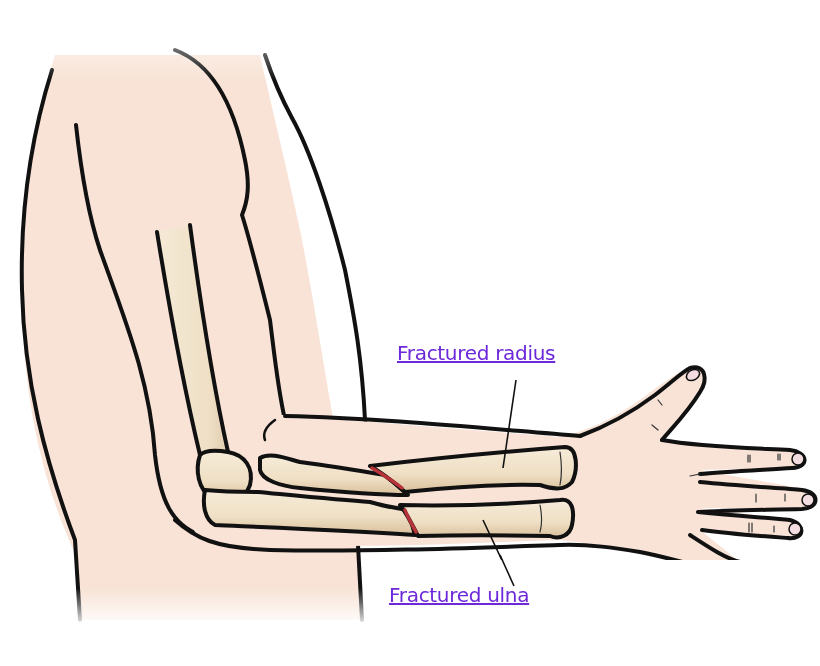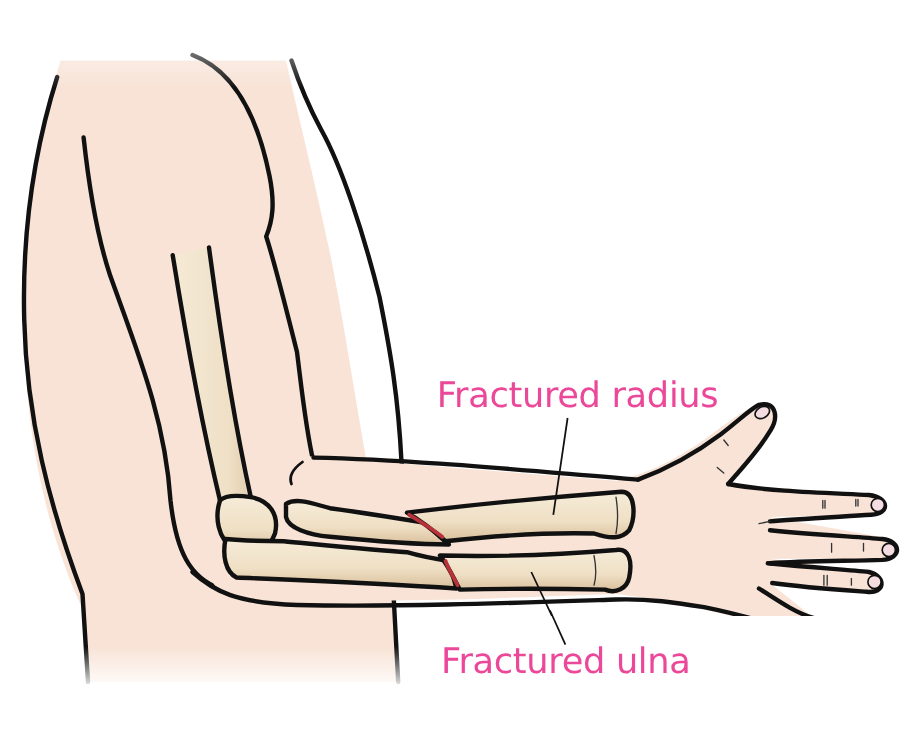--- a/index.html
+++ b/index.html
@@ -1,25 +1,26 @@
 <!DOCTYPE html>
 <html><head>
 <meta charset="utf-8">
 <style>
   html, body { margin: 0; padding: 0; background: #ffffff; }
   #canvas { position: relative; width: 820px; height: 666px; overflow: hidden; background: #ffffff; }
   svg { position: absolute; left: 0; top: 0; }
   .label {
     position: absolute;
     font-family: "DejaVu Sans", "Liberation Sans", sans-serif;
-    font-size: 32px;
-    color: #ec4899;
+    font-size: 20px;
+    color: #6d28d9;
     letter-spacing: -0.3px;
     white-space: nowrap;
     line-height: 1;
+    text-decoration: underline;
   }
   .outline { fill: none; stroke: #111; stroke-width: 4; stroke-linecap: round; stroke-linejoin: round; }
   .thin { fill: none; stroke: #111; stroke-width: 2.5; stroke-linecap: round; stroke-linejoin: round; }
   .hair { fill: none; stroke: #333; stroke-width: 1.2; stroke-linecap: round; }
   .bone { stroke: #111; stroke-width: 4; stroke-linejoin: round; }
   .fracture { fill: none; stroke: #b8323a; stroke-width: 3.5; stroke-linecap: round; }
   .leader { fill: none; stroke: #111; stroke-width: 1.6; }
 </style>
 </head>
 <body>
@@ -125,14 +126,14 @@
     <path class="leader" d="M483,520 L514,586"></path>
 
     <rect x="0" y="0" width="820" height="80" fill="url(#fadeTop)"></rect>
     <rect x="0" y="588" width="820" height="40" fill="url(#fadeBottom)"></rect>
     <rect x="0" y="628" width="820" height="38" fill="#ffffff"></rect>
     <rect x="395" y="560" width="425" height="106" fill="#ffffff"></rect>
     <path class="leader" d="M500,555 L514,586"></path>
   </svg>
 
   <div class="label" style="left:397px; top:343px;">Fractured radius</div>
-  <div class="label" style="left:401px; top:585px;">Fractured ulna</div>
+  <div class="label" style="left:389px; top:585px;">Fractured ulna</div>
 </div>
 
 </body></html>

